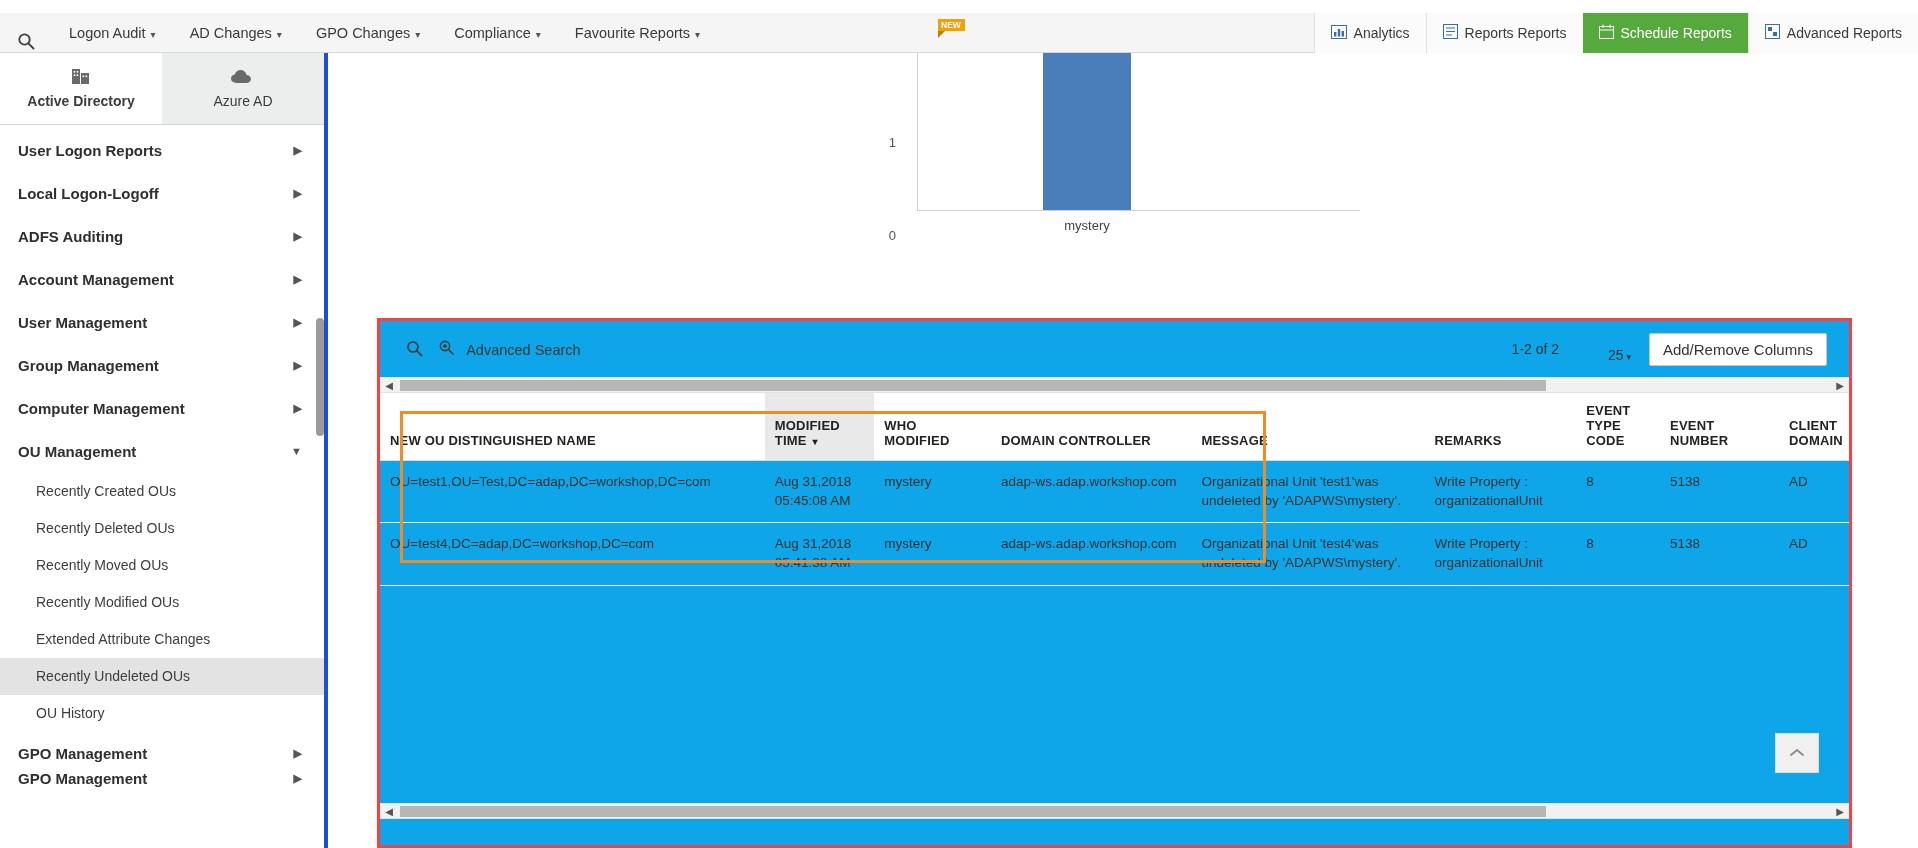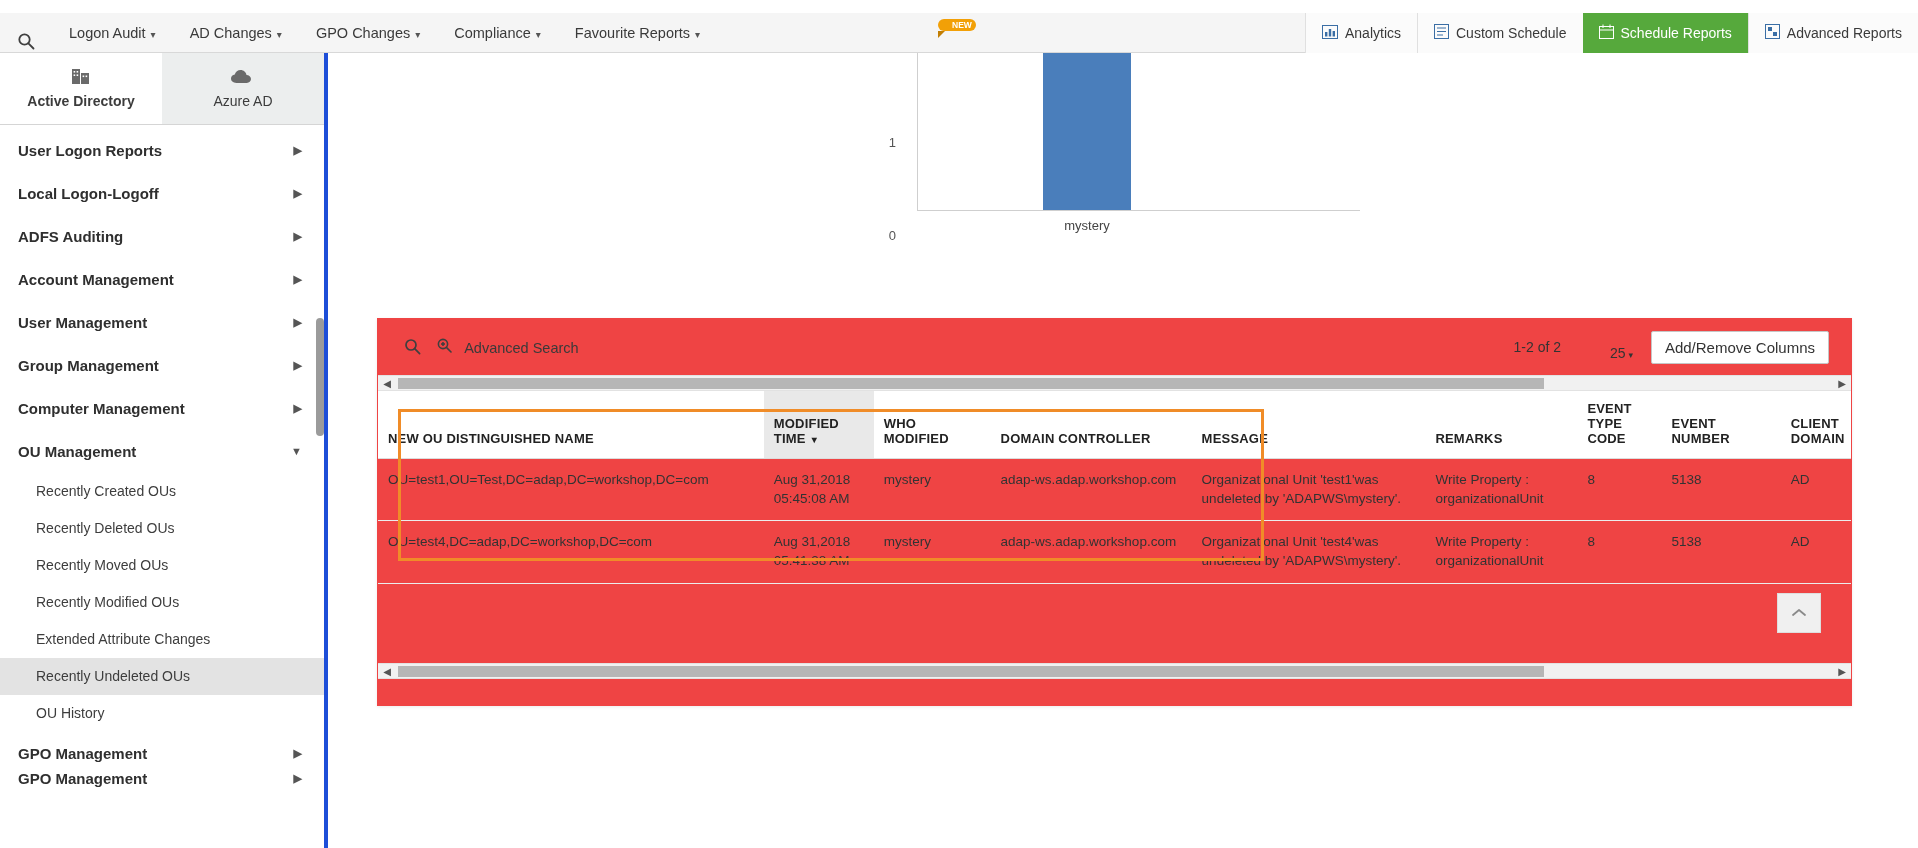--- a/index.html
+++ b/index.html
@@ -68,24 +68,23 @@
     padding: 0 16px; height: 40px;
     font-size: 14px; color: #3a3a3a; cursor: pointer; white-space: nowrap;
     border-left: 1px solid #e0e0e0;
     background: #fbfbfb;
   }
   .mr-btn.green { background: #56a93c; color: #fff; border-left: none; }
   .mr-btn .ic { font-size: 15px; }
   .new-flag {
     position: absolute; left: 938px; top: 6px;
     background: #f2a007; color: #fff; font-size: 8.5px; font-weight: bold;
-    padding: 1px 4px 1px 14px;
+    padding: 1px 4px 1px 3px;
     transform: skewX(-0deg);
     z-index: 4;
-    border-radius: 6px;
   }
   .new-flag::after {
     content: ""; position: absolute; left: 0; top: 100%;
     border-left: 7px solid #c27e03; border-bottom: 7px solid transparent;
   }
 
   
   .sidebar {
     position: absolute; left: 0; top: 53px; width: 328px; height: 795px;
     background: #ffffff;
@@ -142,22 +141,22 @@
     position: absolute; left: 662px; top: -20px; width: 88px; height: 177px;
     background: #4a7ebb;
   }
   .chart-xlabel {
     position: absolute; left: 646px; top: 165px; width: 120px;
     text-align: center; font-size: 13px; color: #444;
   }
 
   
   .panel {
-    position: absolute; left: 36px; top: 265px; width: 1475px; height: 388px;
-    background: #ef4444; border: 1px solid #ef4444;
+    position: absolute; left: 36px; top: 265px; width: 1475px; height: 530px;
+    background: #0ea5e9; border: 3px solid #ef4444;
     box-shadow: 0 1px 3px rgba(0,0,0,.08);
   }
   .panel-toolbar { position: relative; height: 56px; }
   .tb-search-ic { position: absolute; left: 25px; top: 18px; font-size: 17px; color: #444; }
   .tb-adv { position: absolute; left: 58px; top: 18px; font-size: 14.5px; color: #3a3a3a; cursor: pointer; }
   .tb-adv .adv-ic { margin-right: 7px; font-size: 15px; }
   .tb-count { position: absolute; right: 290px; top: 20px; font-size: 14px; color: #333; }
   .tb-pagesize {
     position: absolute; right: 218px; top: 26px; font-size: 14px; color: #333; cursor: pointer;
   }
@@ -277,21 +276,21 @@
       </div>
       <div class="mr-btn">
         <span class="ic">
           <svg width="15" height="15" viewBox="0 0 15 15">
               <rect x="0.5" y="0.5" width="14" height="14" fill="none" stroke="#3a6ea5"></rect>
               <line x1="3" y1="4" x2="12" y2="4" stroke="#3a6ea5"></line>
               <line x1="3" y1="7.5" x2="12" y2="7.5" stroke="#3a6ea5"></line>
               <line x1="3" y1="11" x2="9" y2="11" stroke="#3a6ea5"></line>
             </svg>
         </span>
-        <span>Custom Schedule</span>
+        <span>Reports Reports</span>
       </div>
       <div class="mr-btn green">
         <span class="ic">
           <svg width="15" height="15" viewBox="0 0 15 15">
               <rect x="0.5" y="2.5" width="14" height="12" fill="none" stroke="#ffffff"></rect>
               <line x1="0.5" y1="6" x2="14.5" y2="6" stroke="#ffffff"></line>
               <line x1="4" y1="0.5" x2="4" y2="4" stroke="#ffffff"></line>
               <line x1="11" y1="0.5" x2="11" y2="4" stroke="#ffffff"></line>
             </svg>
         </span>

